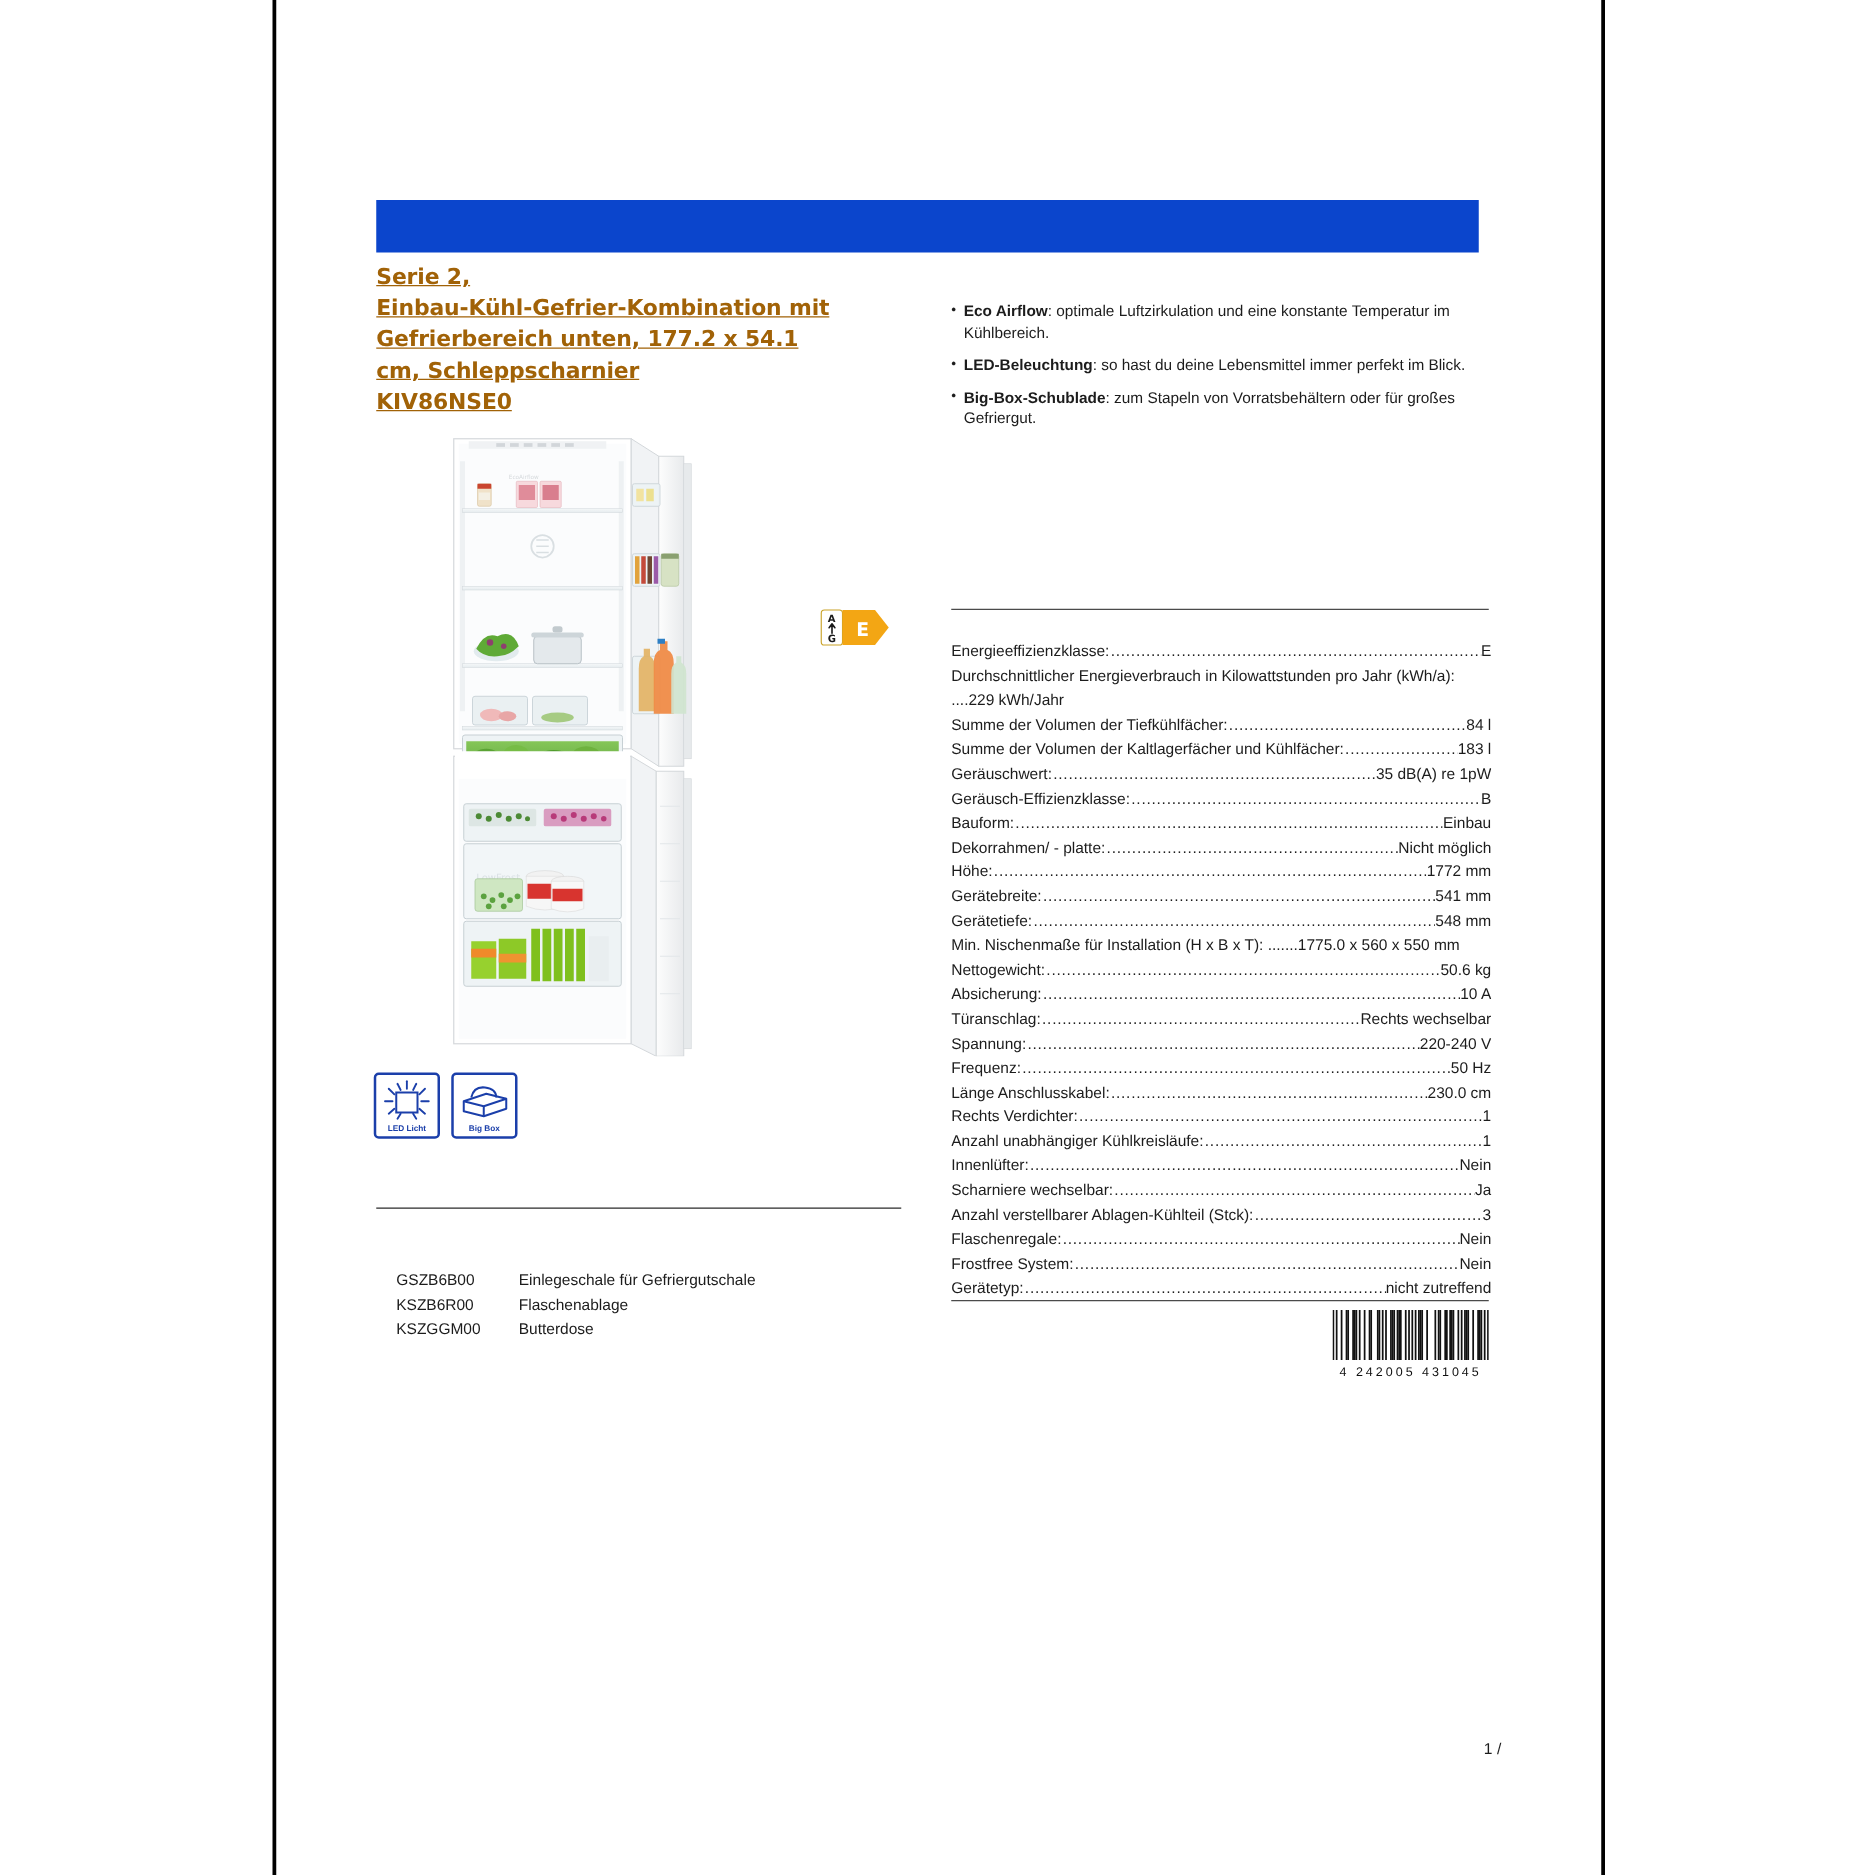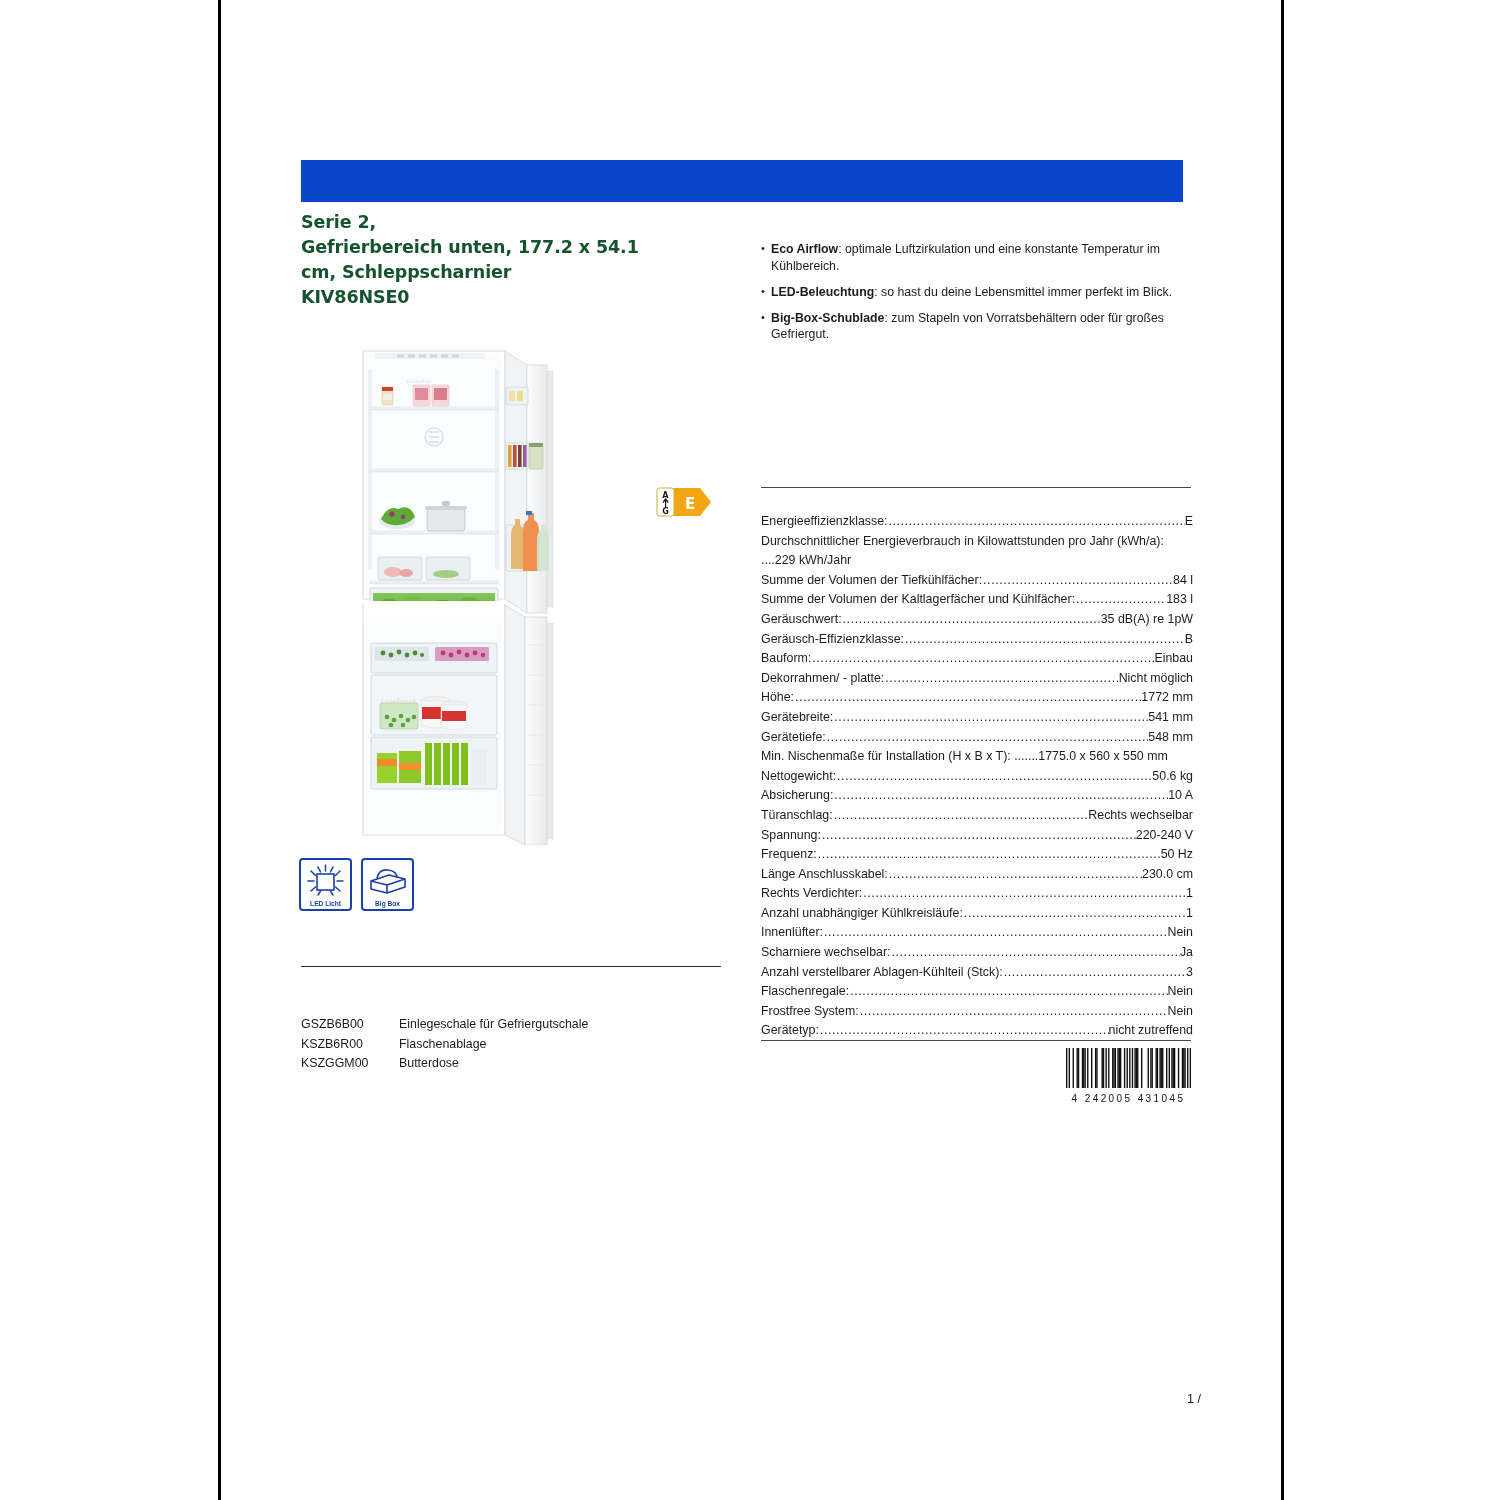--- a/index.html
+++ b/index.html
@@ -26,22 +26,23 @@
   
   #left-col {
     position: absolute;
     left: 80px; top: 210px;
     width: 420px;
   }
   #product-title {
     font-weight: bold;
     font-size: 17.5px;
     line-height: 25px;
-    color: #14532d;
+    color: #a16207;
     letter-spacing: -0.1px;
+    text-decoration: underline;
   }
   
   #product-image {
     position: absolute;
     left: 130px; top: 345px;
     width: 260px; height: 500px;
   }
 
   
   #feature-icons {
@@ -78,21 +79,21 @@
   #accessories {
     position: absolute;
     left: 80px; top: 1015px;
     width: 430px;
     font-size: 12.4px;
     line-height: 19.5px;
     color: #1c1c1c;
     font-family: "Liberation Sans", sans-serif;
   }
   .acc-row { display: flex; }
-  .acc-code { width: 98px; flex: 0 0 98px; }
+  .acc-code { width: 98px; flex: 0 0 98px; margin-left: 16px; }
   .acc-desc { flex: 1; }
 
   
   #energy-badge {
     position: absolute;
     left: 433px; top: 482px;
     width: 60px; height: 40px;
   }
 
   
@@ -194,20 +195,21 @@
 </head>
 <body>
 
 <div id="page">
 
   <div id="banner"></div>
 
   <div id="left-col">
     <div id="product-title">
       <div>Serie 2,</div>
+      <div>Einbau-Kühl-Gefrier-Kombination mit</div>
       <div>Gefrierbereich unten, 177.2 x 54.1</div>
       <div>cm, Schleppscharnier</div>
       <div>KIV86NSE0</div>
     </div>
   </div>
 
   <div id="product-image">
     <svg viewBox="0 0 260 500" width="260" height="500" xmlns="http://www.w3.org/2000/svg">
       <defs>
         <linearGradient id="glassG" x1="0" y1="0" x2="0" y2="1">

